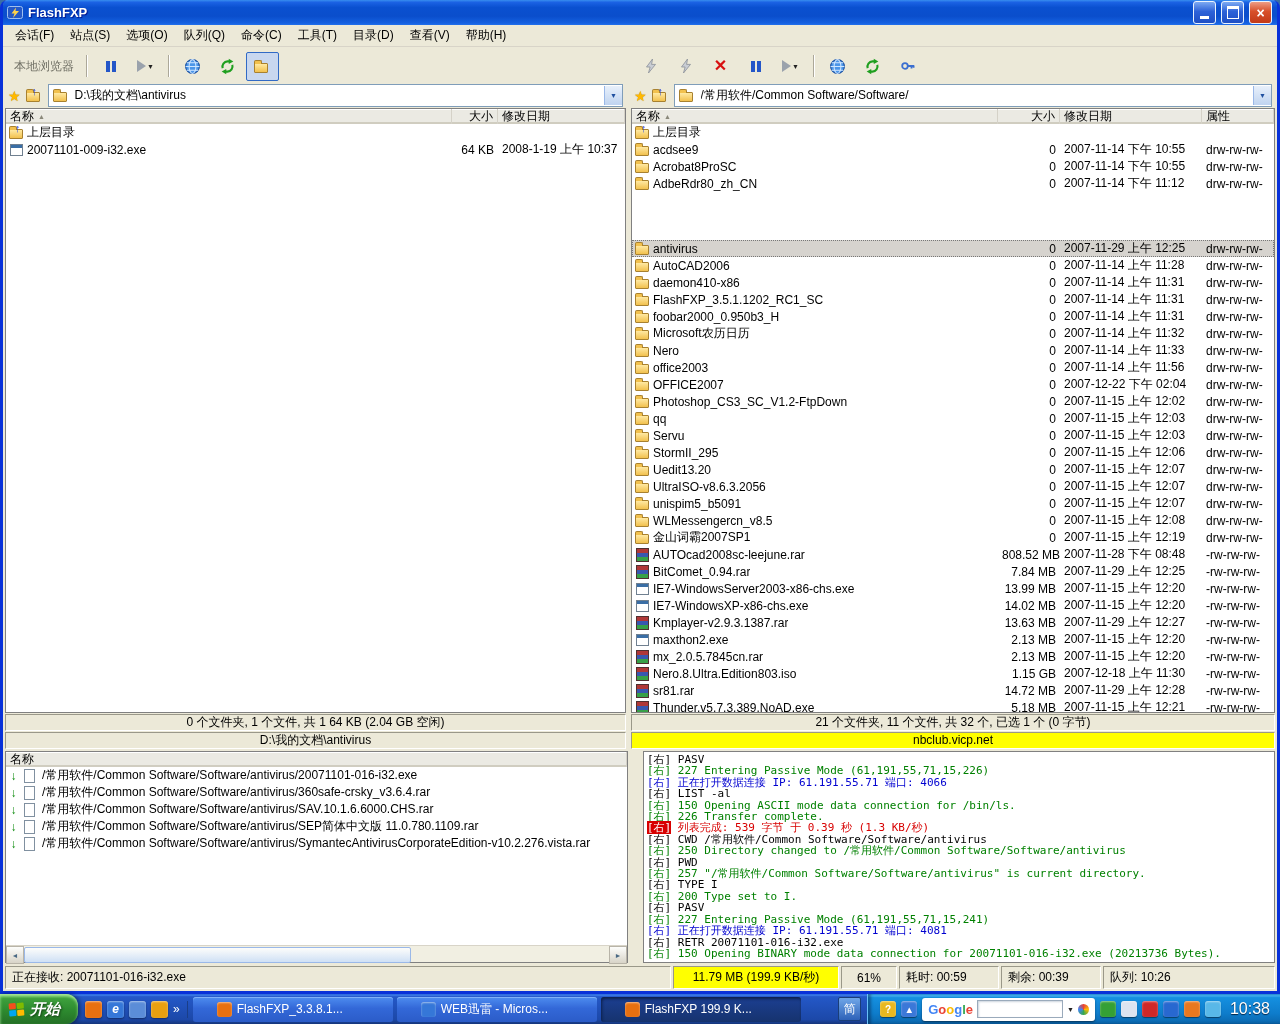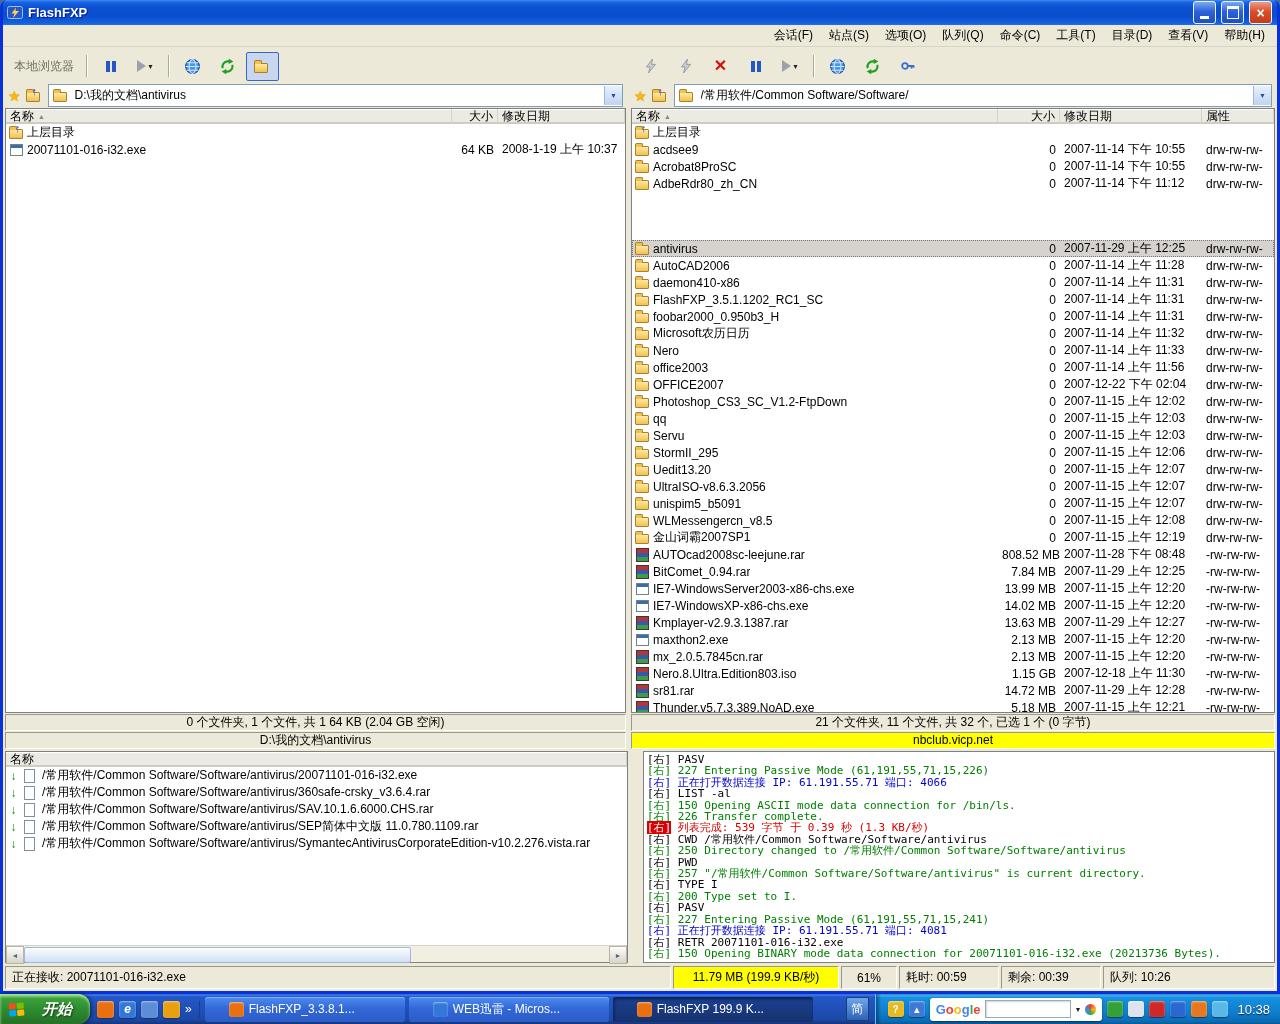--- a/index.html
+++ b/index.html
@@ -9,21 +9,21 @@
   
   .window{flex:1;min-height:0;display:flex;flex-direction:column;border:3px solid #0831D9;border-top:none;border-radius:8px 8px 0 0;background:#ECE9D8;}
   .titlebar{height:25px;flex:none;border-radius:5px 5px 0 0;background:linear-gradient(180deg,#388EEF 0%,#1B62E4 9%,#0A50D0 30%,#0A4ECC 65%,#1460E0 92%,#2270EC 100%);display:flex;align-items:center;padding:0 5px 0 4px;gap:5px;}
   .title{color:#fff;font-weight:bold;font-size:13px;text-shadow:1px 1px 1px #00138C;flex:1;}
   .cap{width:21px;height:21px;border:1px solid #EAF3FD;border-radius:3px;display:flex;align-items:center;justify-content:center;}
   .cap.minb,.cap.maxb{background:linear-gradient(180deg,#7DA9F2,#2D62D8 45%,#1E4FC4);}
   .cap.closeb{background:linear-gradient(180deg,#EE9D84,#D8502A 45%,#C23A18);color:#fff;font-weight:bold;font-size:14px;line-height:1;}
   .cap.minb i{display:block;width:9px;height:3px;background:#fff;margin-top:10px;}
   .cap.maxb i{display:block;width:10px;height:9px;border:1px solid #fff;border-top:3px solid #fff;}
 
-  .menubar{height:21px;flex:none;display:flex;align-items:center;padding:0 4px;background:#ECE9D8;border-bottom:1px solid #D8D4C8;justify-content:flex-end;}
+  .menubar{height:21px;flex:none;display:flex;align-items:center;padding:0 4px;background:#ECE9D8;border-bottom:1px solid #D8D4C8;}
   .mitem{padding:2px 8px;}
 
   
   .panesarea{flex:1;min-height:0;display:flex;padding:2px 2px 0 2px;}
   .pane{display:flex;flex-direction:column;min-width:0;}
   .pane.leftp{width:621px;flex:none;}
   .pane.rightp{flex:1;}
   .vsplit{width:5px;flex:none;}
 
   .toolbar{height:34px;flex:none;display:flex;align-items:center;gap:2px;padding:0 3px;}
@@ -93,40 +93,40 @@
   .statusbar{height:23px;flex:none;display:flex;gap:2px;padding:1px 2px 2px 2px;}
   .sb{border:1px solid;border-color:#9A9889 #FFF #FFF #9A9889;display:flex;align-items:center;padding:0 6px;white-space:nowrap;overflow:hidden;}
   .sb.recv{flex:1;}
   .sb.prog{width:152px;flex:none;background:#FFFF00;justify-content:center;}
   .sb.pct{width:42px;flex:none;justify-content:center;}
   .sb.tm{width:86px;flex:none;}
   .sb.qt{width:158px;flex:none;}
 
   
   .taskbar{height:30px;flex:none;display:flex;align-items:center;background:linear-gradient(180deg,#2862D8 0%,#3C7CE8 4%,#2458C8 9%,#1C48A8 85%,#15357A 100%);}
-  .startbtn{height:30px;flex:none;display:flex;align-items:center;gap:18px;padding:0 18px 0 9px;border-radius:0 12px 12px 0;background:linear-gradient(180deg,#6CC45E 0%,#3DA03C 15%,#2D8A2F 55%,#247026 100%);box-shadow:inset 0 2px 3px #A8E698,2px 0 4px rgba(0,0,0,.45);color:#fff;font-weight:bold;font-style:italic;font-size:15px;text-shadow:1px 1px 2px #123F12;}
+  .startbtn{height:30px;flex:none;display:flex;align-items:center;gap:6px;padding:0 18px 0 9px;border-radius:0 12px 12px 0;background:linear-gradient(180deg,#6CC45E 0%,#3DA03C 15%,#2D8A2F 55%,#247026 100%);box-shadow:inset 0 2px 3px #A8E698,2px 0 4px rgba(0,0,0,.45);color:#fff;font-weight:bold;font-style:italic;font-size:15px;text-shadow:1px 1px 2px #123F12;}
   .winflag{display:grid;grid-template-columns:7px 7px;grid-auto-rows:6px;gap:1px;transform:rotate(-4deg);}
   .winflag i{display:block;border-radius:1px;}
   .qlbox{display:flex;align-items:center;gap:5px;padding:0 7px;border-right:1px solid #1A3E88;}
   .qlicon{width:17px;height:17px;border-radius:3px;display:flex;align-items:center;justify-content:center;color:#fff;font-weight:bold;font-style:italic;font-size:12px;box-shadow:inset 0 1px 2px rgba(255,255,255,.5),0 1px 2px rgba(0,0,0,.4);}
   .qlmore{color:#fff;font-size:12px;}
   .taskbtns{flex:1;display:flex;align-items:center;gap:4px;padding:0 5px;min-width:0;}
   .taskbtn{width:152px;height:25px;flex:none;border-radius:3px;background:linear-gradient(180deg,#4E8DF0,#3368D8 45%,#2B5CC8);box-shadow:inset 0 1px 0 #7FB0F8;color:#fff;display:flex;align-items:center;gap:5px;padding:0 24px;overflow:hidden;}
   .taskbtn.active{background:linear-gradient(180deg,#1C3F92,#16336E);box-shadow:inset 1px 2px 3px #0C1F4A;}
   .tico{width:15px;height:15px;border-radius:3px;flex:none;box-shadow:inset 0 1px 2px rgba(255,255,255,.55);}
   .tlabel2{white-space:nowrap;overflow:hidden;font-size:12px;}
   .langbar{display:flex;gap:2px;margin:0 6px 0 auto;}
   .lang{width:21px;height:22px;background:linear-gradient(#6FA6E8,#2E62B8);border:1px solid #1A3E78;border-radius:2px;color:#fff;display:flex;align-items:center;justify-content:center;font-size:12px;}
   .tray{height:30px;flex:none;display:flex;align-items:center;gap:5px;padding:0 10px 0 12px;background:linear-gradient(180deg,#2AA0EC 0%,#43B2F2 6%,#1590E0 12%,#0E7CCB 65%,#0A66AC 100%);border-left:1px solid #68C0F8;box-shadow:inset 3px 0 3px rgba(0,0,30,.35);}
   .ticon{width:16px;height:16px;border-radius:3px;display:flex;align-items:center;justify-content:center;color:#fff;font-size:10px;font-weight:bold;box-shadow:inset 0 1px 2px rgba(255,255,255,.5),0 1px 1px rgba(0,0,0,.45);}
   .gbar{height:23px;display:flex;align-items:center;gap:4px;padding:0 6px;background:#fff;border-radius:3px;box-shadow:0 1px 2px rgba(0,0,0,.5);}
   .glogo{font-size:13px;font-weight:bold;display:flex;}
   .ginput{width:84px;height:16px;background:#fff;border:1px solid #9AAABB;box-shadow:inset 1px 1px 2px #CCD4DD;}
   .gball{width:11px;height:11px;border-radius:50%;background:conic-gradient(#EA4335,#FBBC05,#34A853,#4285F4,#EA4335);}
-  .clock{color:#fff;font-size:13px;text-shadow:0 1px 1px #024;padding-left:4px;text-align:center;}
+  .clock{color:#fff;font-size:16px;text-shadow:0 1px 1px #024;padding-left:4px;text-align:center;}
 </style>
 </head>
 <body>
 
 <div id="screen">
   <div class="window">
 
     <div class="titlebar">
       <span style="display:flex;">
         <svg width="16" height="16" viewBox="0 0 16 16">
@@ -223,21 +223,21 @@
                     <i>↑</i>
                   </span>
                   <span class="ntext">上层目录</span>
                 </div>
                 <div class="cell right w-lsize"></div>
                 <div class="cell w-ldate"></div>
               </div>
               <div class="row">
                 <div class="cell flexc w-lname">
                   <span class="fi exe"></span>
-                  <span class="ntext">20071101-016-i32.exe</span>
+                  <span class="ntext">20071101-009-i32.exe</span>
                 </div>
                 <div class="cell right w-lsize">64 KB</div>
                 <div class="cell w-ldate">2008-1-19 上午 10:37</div>
               </div>
             </div>
         </div>
         <div class="pstat">0 个文件夹, 1 个文件, 共 1 64 KB (2.04 GB 空闲)</div>
         <div class="pstat">D:\我的文档\antivirus</div>
       </div>
 

